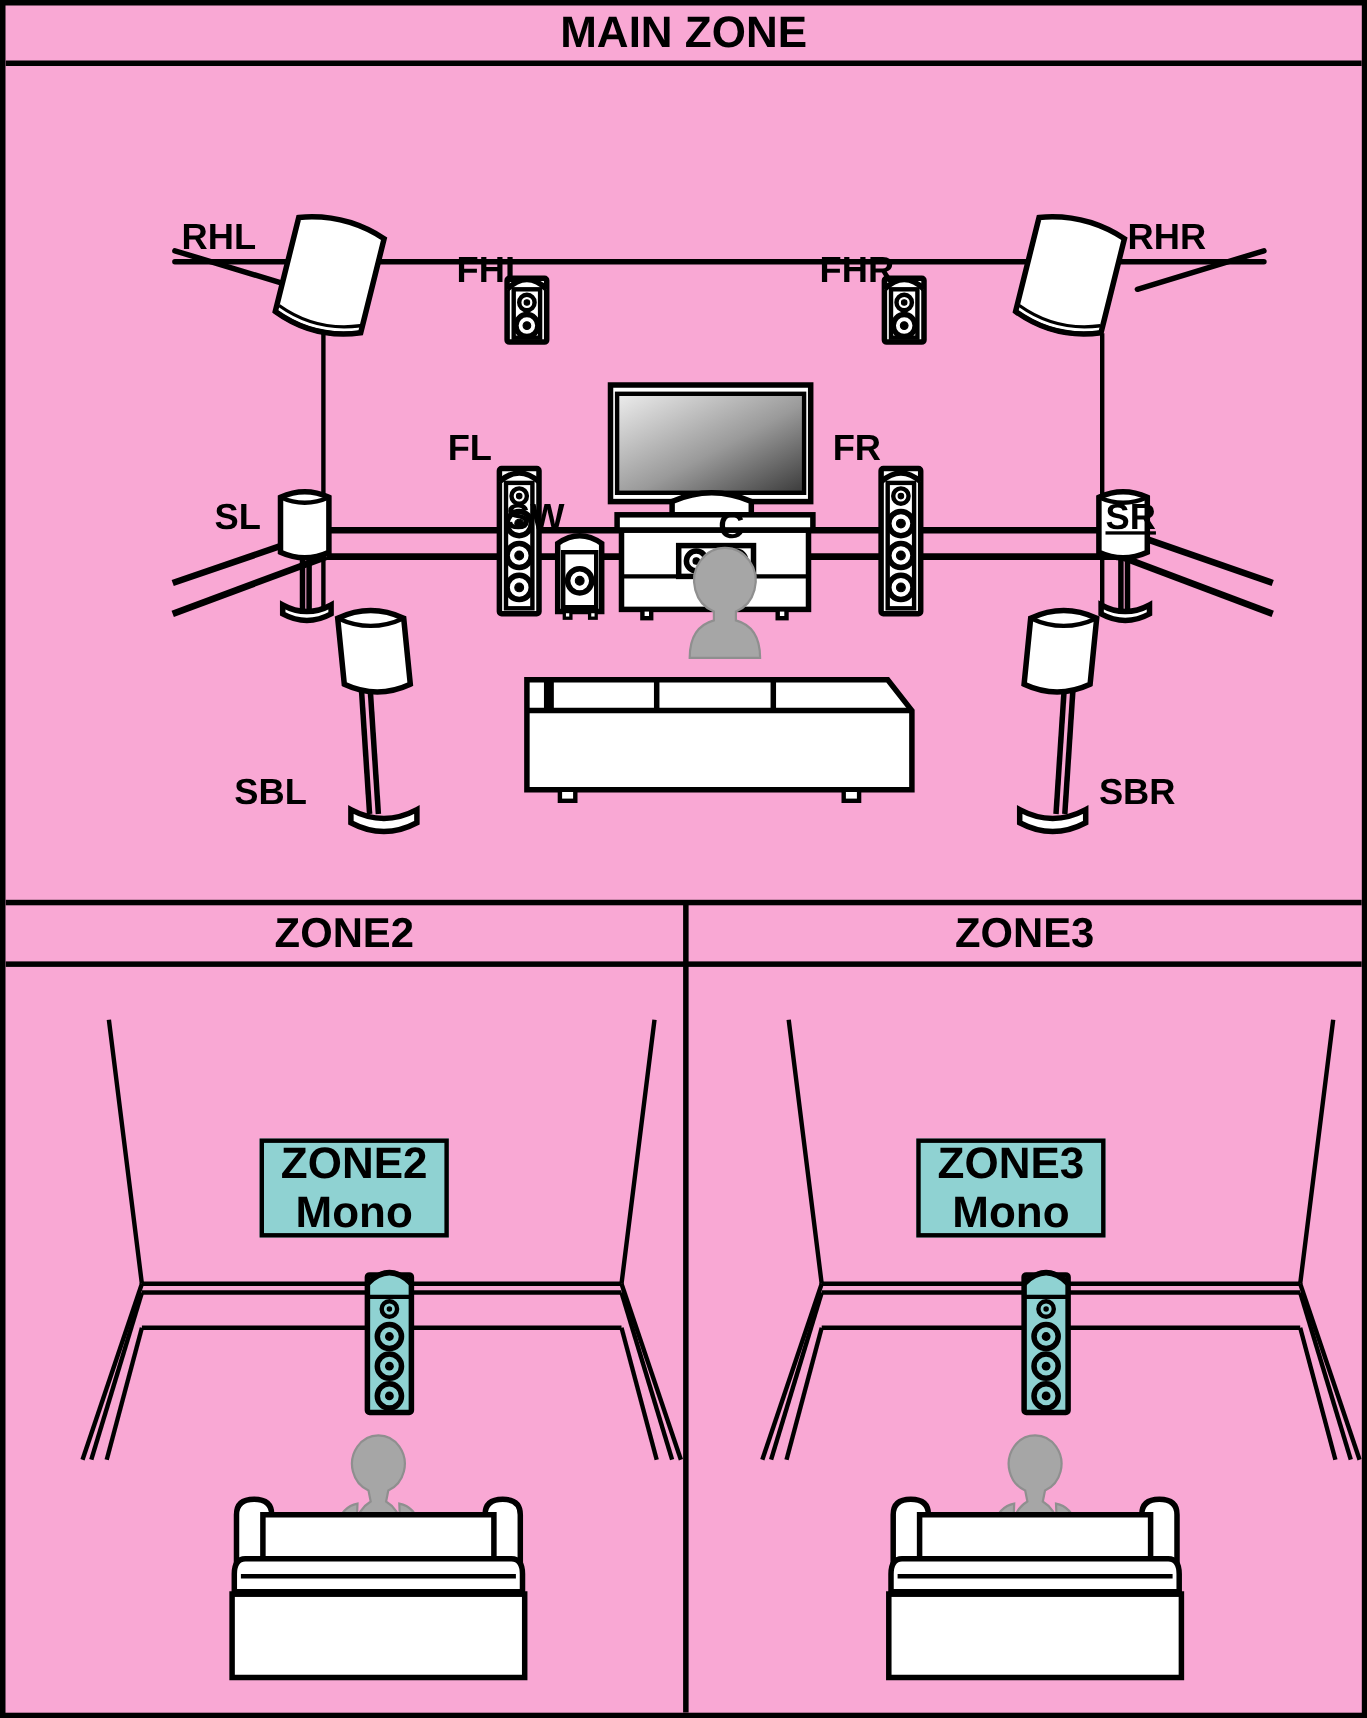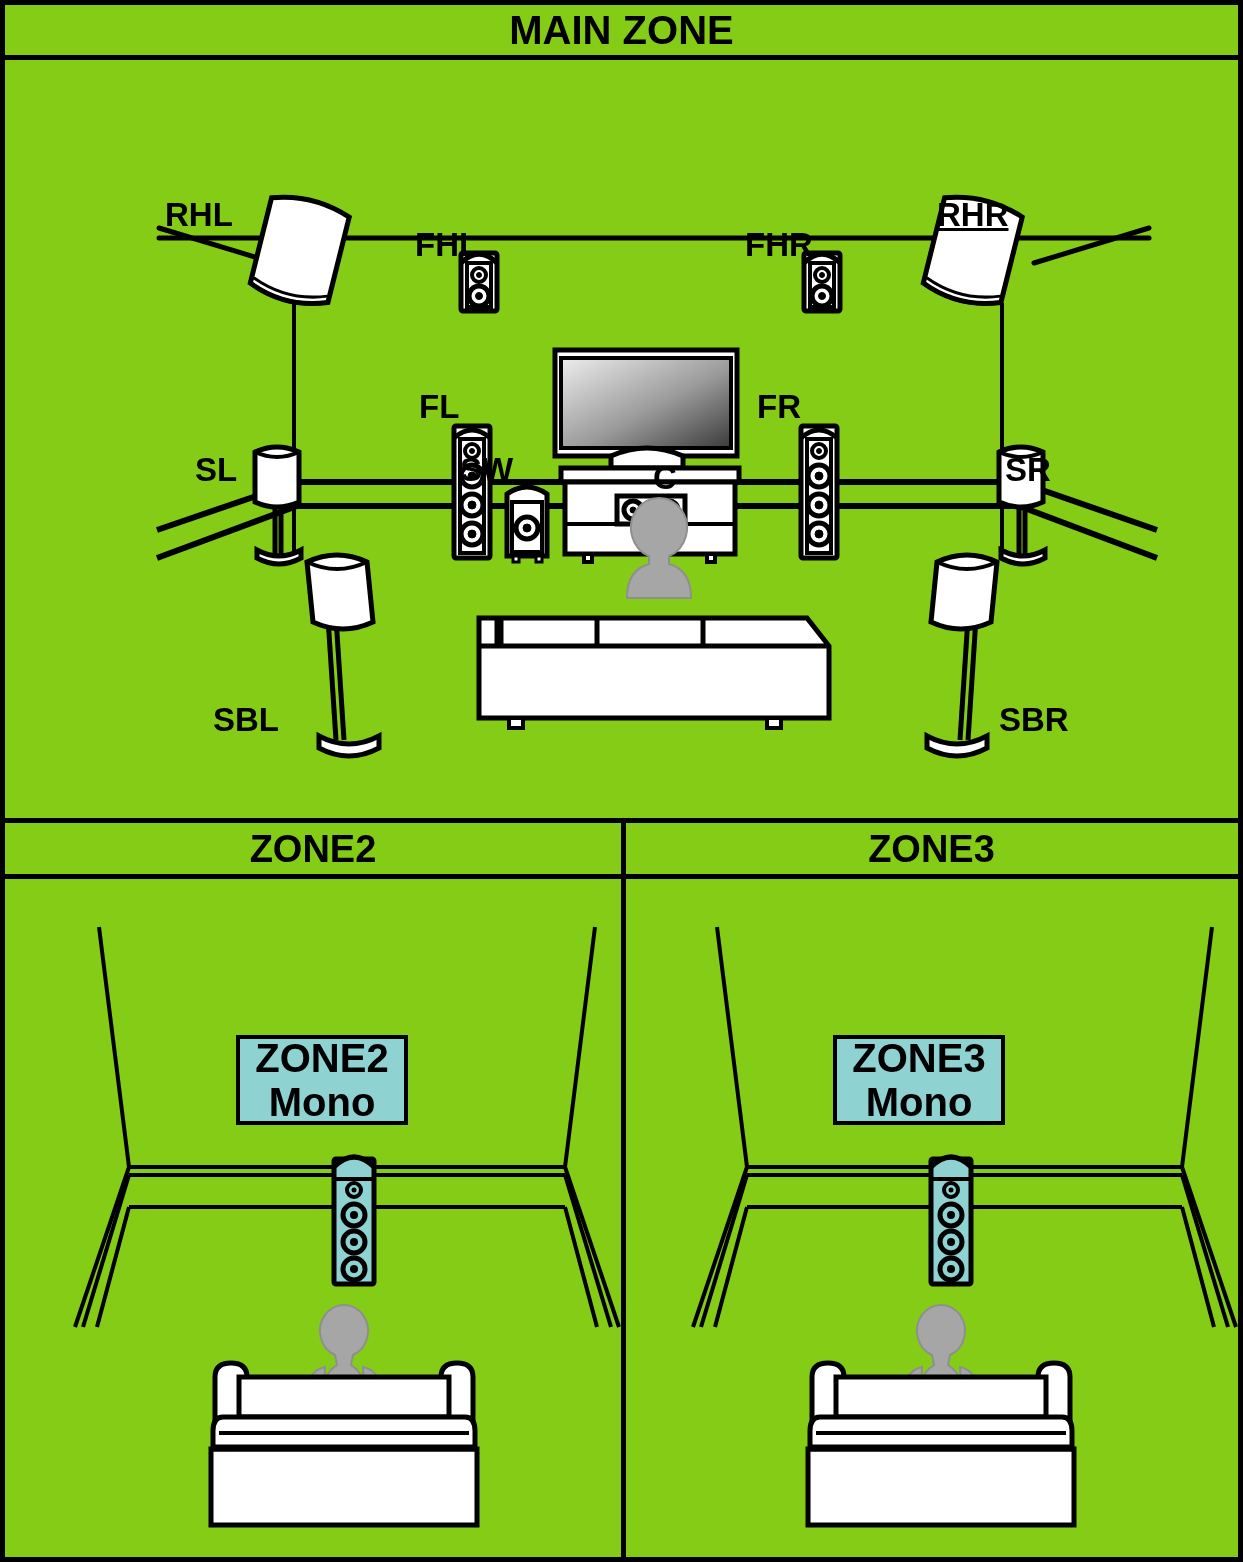--- a/index.html
+++ b/index.html
@@ -1,19 +1,19 @@
 <!DOCTYPE html>
 <html><head>
 <meta charset="utf-8">
 <style>
   html,body{margin:0;padding:0;background:#fff;}
   body{font-family:"Liberation Sans",sans-serif;}
   #page{
     position:relative;width:1243px;height:1562px;
-    background:#84cc16;box-sizing:border-box;
+    background:#f9a8d4;box-sizing:border-box;
     border:5px solid #000;
     overflow:hidden;
   }
   
   .panel-title{
     position:absolute;
     display:flex;align-items:center;justify-content:center;
     font-weight:bold;color:#000;
     letter-spacing:0px;
     box-sizing:border-box;
@@ -243,27 +243,27 @@
           <path d="M 664 560 L 664 586"></path>
         </g>
         <rect class="fillwhite" stroke-width="4" x="470" y="660" width="14" height="10"></rect>
         <rect class="fillwhite" stroke-width="4" x="728" y="660" width="14" height="10"></rect>
       </g>
     </svg>
 
     <div class="lbl" style="left:160px;top:140px;">RHL</div>
     <div class="lbl" style="left:410px;top:170px;">FHL</div>
     <div class="lbl" style="left:740px;top:170px;">FHR</div>
-    <div class="lbl" style="left:932px;top:140px;text-decoration:underline;">RHR</div>
-    <div class="lbl" style="left:414px;top:332px;">FL</div>
+    <div class="lbl" style="left:1020px;top:140px;">RHR</div>
+    <div class="lbl" style="left:402px;top:332px;">FL</div>
     <div class="lbl" style="left:455px;top:395px;text-align:right;">SW</div>
     <div class="lbl" style="left:648px;top:403px;">C</div>
     <div class="lbl" style="left:752px;top:332px;">FR</div>
     <div class="lbl" style="left:190px;top:395px;">SL</div>
-    <div class="lbl" style="left:1000px;top:395px;">SR</div>
+    <div class="lbl" style="left:1000px;top:395px;text-decoration:underline;">SR</div>
     <div class="lbl" style="left:208px;top:645px;text-align:center;">SBL</div>
     <div class="lbl" style="left:994px;top:645px;">SBR</div>
   </div>
 
   <div class="hrule" style="left:0;top:813px;width:1233px;height:5px;"></div>
 
   <div class="panel-title" id="title-z2">ZONE2</div>
   <div class="panel-title" id="title-z3">ZONE3</div>
   <div class="hrule" style="left:0;top:869px;width:1233px;height:5px;"></div>
   <div class="vrule" style="left:616px;top:816px;width:5px;height:736px;"></div>

